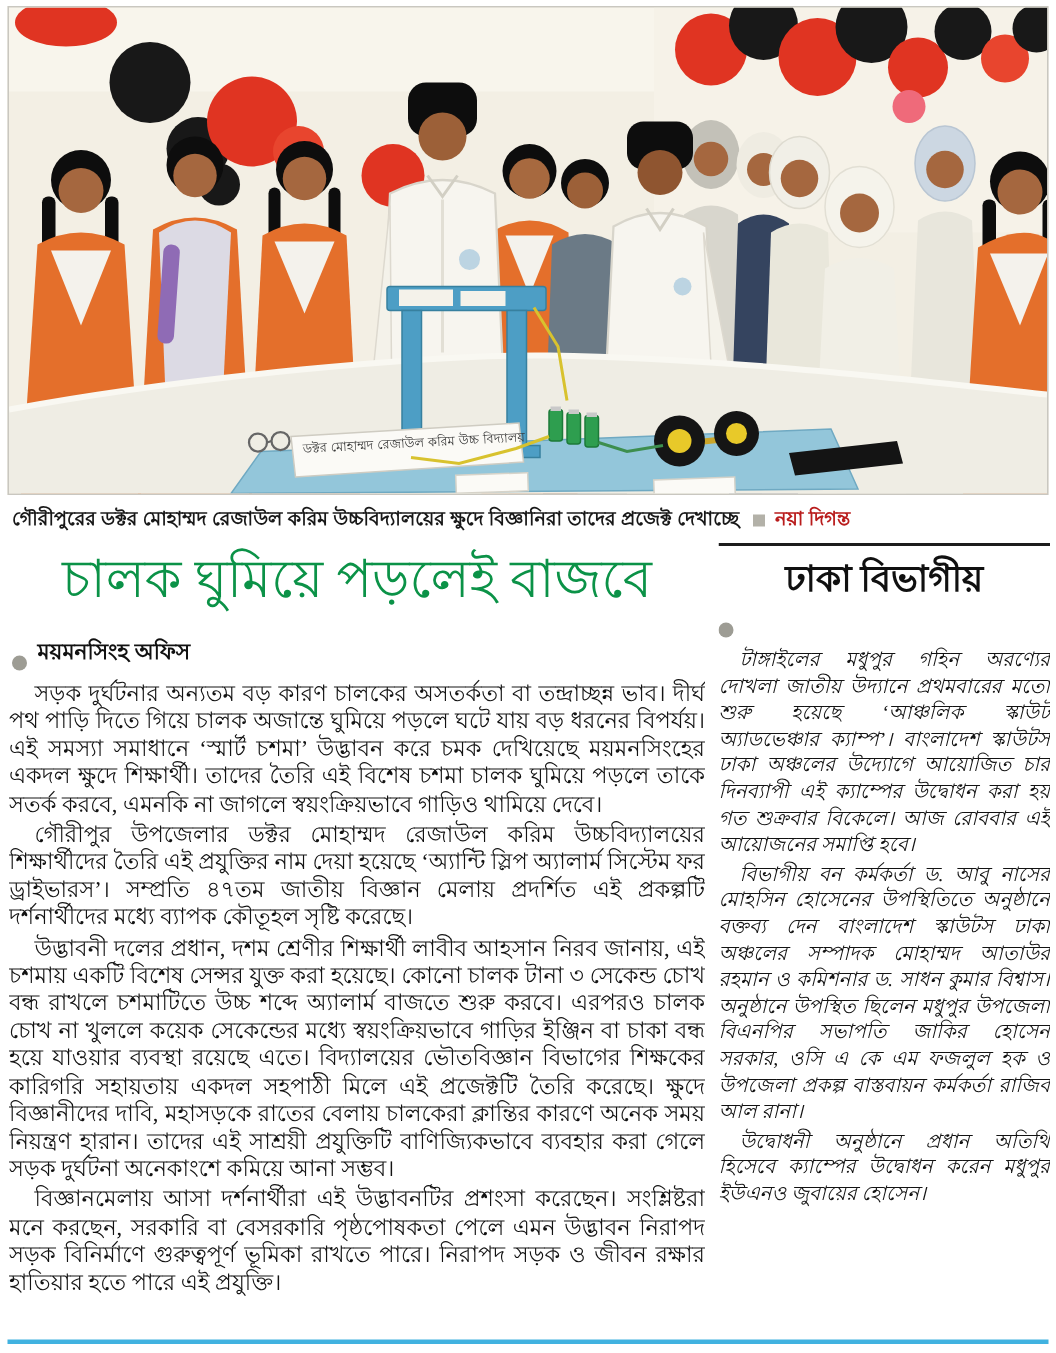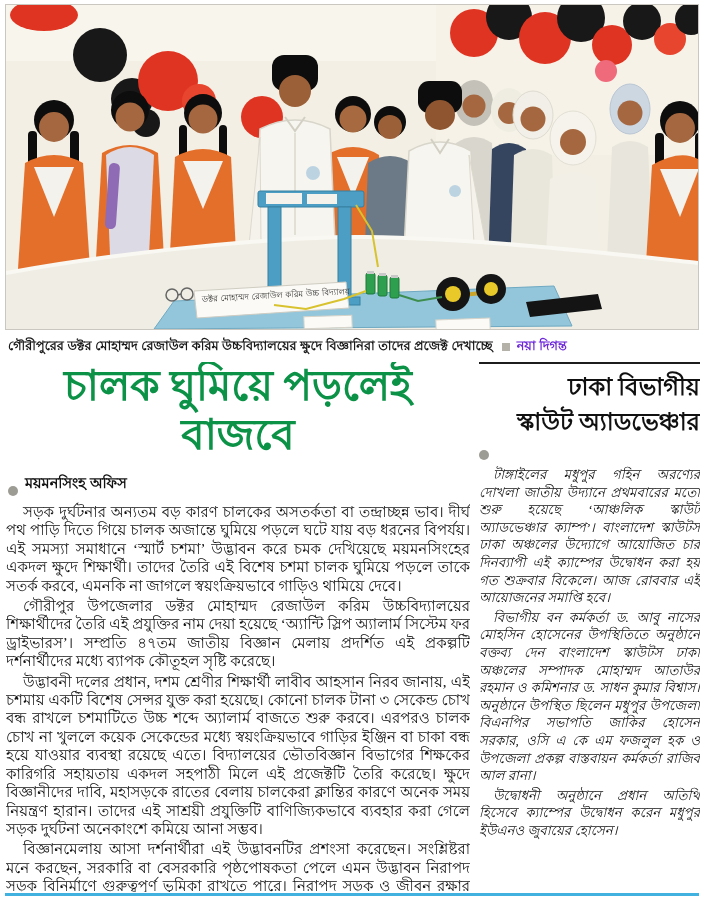--- a/index.html
+++ b/index.html
@@ -6,35 +6,35 @@
   body{font-family:"Liberation Serif","DejaVu Serif",serif;color:#141414;position:relative;}
   .page{position:absolute;inset:0;background:#ffffff;}
 
   
   .photo{position:absolute;left:5px;top:4px;width:694px;height:326px;margin:0;border:1px solid #c9c7c0;box-sizing:border-box;overflow:hidden;background:#f3efe4;}
   .photo svg{display:block;}
 
   
   .caption{position:absolute;left:8px;top:336px;width:690px;font-family:"Liberation Sans","DejaVu Sans",sans-serif;font-size:12.8px;font-weight:700;color:#181818;white-space:nowrap;}
   .caption .sq{display:inline-block;width:8px;height:8px;background:#b3b1a8;margin:0 7px 0 9px;vertical-align:middle;}
-  .caption .credit{font-weight:700;color:#6d28d9;}
+  .caption .credit{font-weight:700;color:#b91c1c;}
 
   
   .col-left{position:absolute;left:6px;top:362px;width:464px;height:530px;overflow:hidden;}
-  .headline{margin:0 0 6px 0;text-align:center;font-weight:700;color:#0b9247;font-size:42px;line-height:49px;font-family:"Liberation Serif","DejaVu Serif",serif;}
+  .headline{margin:0 0 6px 0;text-align:center;font-weight:400;color:#0b9247;font-size:35px;line-height:49px;font-family:"Liberation Serif","DejaVu Serif",serif;}
   .headline .hl{display:block;}
   .byline{display:flex;align-items:flex-end;gap:7px;margin:12px 0 7px 2px;font-weight:700;font-size:14.5px;font-family:"Liberation Sans","DejaVu Sans",sans-serif;color:#111;}
   .byline .dot{width:10px;height:10px;border-radius:50%;background:#9d9c94;flex:0 0 auto;}
   p.body{margin:0 0 2px 0;font-size:15px;line-height:18.4px;text-align:justify;text-indent:17px;color:#121212;}
 
   
   .col-right{position:absolute;left:479px;top:352px;width:221px;height:534px;overflow:hidden;}
   .toprule{height:0;border-top:2px solid #1c1c1c;width:100%;margin:10px 0 6px 0;}
   .headline2{margin:2px 0 4px 0;text-align:center;font-weight:800;color:#101010;font-size:24px;line-height:35px;}
-  .headline2 .hl{display:block;text-align:right;}
+  .headline2 .hl{display:block;}
   .col-right .byline{font-size:13.8px;margin:10px 0 6px 0;}
   .col-right p.body{font-size:13.3px;line-height:17.6px;text-indent:14px;font-style:italic;}
 
   
   .bottom-rule{position:absolute;left:5px;top:893px;width:694px;height:3px;background:#41b2e0;}
 </style>
 </head>
 <body>
 
 <div class="page">
@@ -248,21 +248,20 @@
     <p class="body">সড়ক দুর্ঘটনার অন্যতম বড় কারণ চালকের অসতর্কতা বা তন্দ্রাচ্ছন্ন ভাব। দীর্ঘ পথ পাড়ি দিতে গিয়ে চালক অজান্তে ঘুমিয়ে পড়লে ঘটে যায় বড় ধরনের বিপর্যয়। এই সমস্যা সমাধানে ‘স্মার্ট চশমা’ উদ্ভাবন করে চমক দেখিয়েছে ময়মনসিংহের একদল ক্ষুদে শিক্ষার্থী। তাদের তৈরি এই বিশেষ চশমা চালক ঘুমিয়ে পড়লে তাকে সতর্ক করবে, এমনকি না জাগলে স্বয়ংক্রিয়ভাবে গাড়িও থামিয়ে দেবে।</p>
     <p class="body">গৌরীপুর উপজেলার ডক্টর মোহাম্মদ রেজাউল করিম উচ্চবিদ্যালয়ের শিক্ষার্থীদের তৈরি এই প্রযুক্তির নাম দেয়া হয়েছে ‘অ্যান্টি স্লিপ অ্যালার্ম সিস্টেম ফর ড্রাইভারস’। সম্প্রতি ৪৭তম জাতীয় বিজ্ঞান মেলায় প্রদর্শিত এই প্রকল্পটি দর্শনার্থীদের মধ্যে ব্যাপক কৌতূহল সৃষ্টি করেছে।</p>
     <p class="body">উদ্ভাবনী দলের প্রধান, দশম শ্রেণীর শিক্ষার্থী লাবীব আহসান নিরব জানায়, এই চশমায় একটি বিশেষ সেন্সর যুক্ত করা হয়েছে। কোনো চালক টানা ৩ সেকেন্ড চোখ বন্ধ রাখলে চশমাটিতে উচ্চ শব্দে অ্যালার্ম বাজতে শুরু করবে। এরপরও চালক চোখ না খুললে কয়েক সেকেন্ডের মধ্যে স্বয়ংক্রিয়ভাবে গাড়ির ইঞ্জিন বা চাকা বন্ধ হয়ে যাওয়ার ব্যবস্থা রয়েছে এতে। বিদ্যালয়ের ভৌতবিজ্ঞান বিভাগের শিক্ষকের কারিগরি সহায়তায় একদল সহপাঠী মিলে এই প্রজেক্টটি তৈরি করেছে। ক্ষুদে বিজ্ঞানীদের দাবি, মহাসড়কে রাতের বেলায় চালকেরা ক্লান্তির কারণে অনেক সময় নিয়ন্ত্রণ হারান। তাদের এই সাশ্রয়ী প্রযুক্তিটি বাণিজ্যিকভাবে ব্যবহার করা গেলে সড়ক দুর্ঘটনা অনেকাংশে কমিয়ে আনা সম্ভব।</p>
     <p class="body">বিজ্ঞানমেলায় আসা দর্শনার্থীরা এই উদ্ভাবনটির প্রশংসা করেছেন। সংশ্লিষ্টরা মনে করছেন, সরকারি বা বেসরকারি পৃষ্ঠপোষকতা পেলে এমন উদ্ভাবন নিরাপদ সড়ক বিনির্মাণে গুরুত্বপূর্ণ ভূমিকা রাখতে পারে। নিরাপদ সড়ক ও জীবন রক্ষার হাতিয়ার হতে পারে এই প্রযুক্তি।</p>
   </section>
 
   <section class="col-right">
     <div class="toprule"></div>
     <h2 class="headline2">
       <span class="hl">ঢাকা বিভাগীয়</span>
-      <span class="hl">স্কাউট অ্যাডভেঞ্চার</span>
     </h2>
     <div class="byline">
       <span class="dot"></span>
     </div>
     <p class="body">টাঙ্গাইলের মধুপুর গহিন অরণ্যের দোখলা জাতীয় উদ্যানে প্রথমবারের মতো শুরু হয়েছে ‘আঞ্চলিক স্কাউট অ্যাডভেঞ্চার ক্যাম্প’। বাংলাদেশ স্কাউটস ঢাকা অঞ্চলের উদ্যোগে আয়োজিত চার দিনব্যাপী এই ক্যাম্পের উদ্বোধন করা হয় গত শুক্রবার বিকেলে। আজ রোববার এই আয়োজনের সমাপ্তি হবে।</p>
     <p class="body">বিভাগীয় বন কর্মকর্তা ড. আবু নাসের মোহসিন হোসেনের উপস্থিতিতে অনুষ্ঠানে বক্তব্য দেন বাংলাদেশ স্কাউটস ঢাকা অঞ্চলের সম্পাদক মোহাম্মদ আতাউর রহমান ও কমিশনার ড. সাধন কুমার বিশ্বাস। অনুষ্ঠানে উপস্থিত ছিলেন মধুপুর উপজেলা বিএনপির সভাপতি জাকির হোসেন সরকার, ওসি এ কে এম ফজলুল হক ও উপজেলা প্রকল্প বাস্তবায়ন কর্মকর্তা রাজিব আল রানা।</p>
     <p class="body">উদ্বোধনী অনুষ্ঠানে প্রধান অতিথি হিসেবে ক্যাম্পের উদ্বোধন করেন মধুপুর ইউএনও জুবায়ের হোসেন।</p>
   </section>
 
   <div class="bottom-rule"></div>

